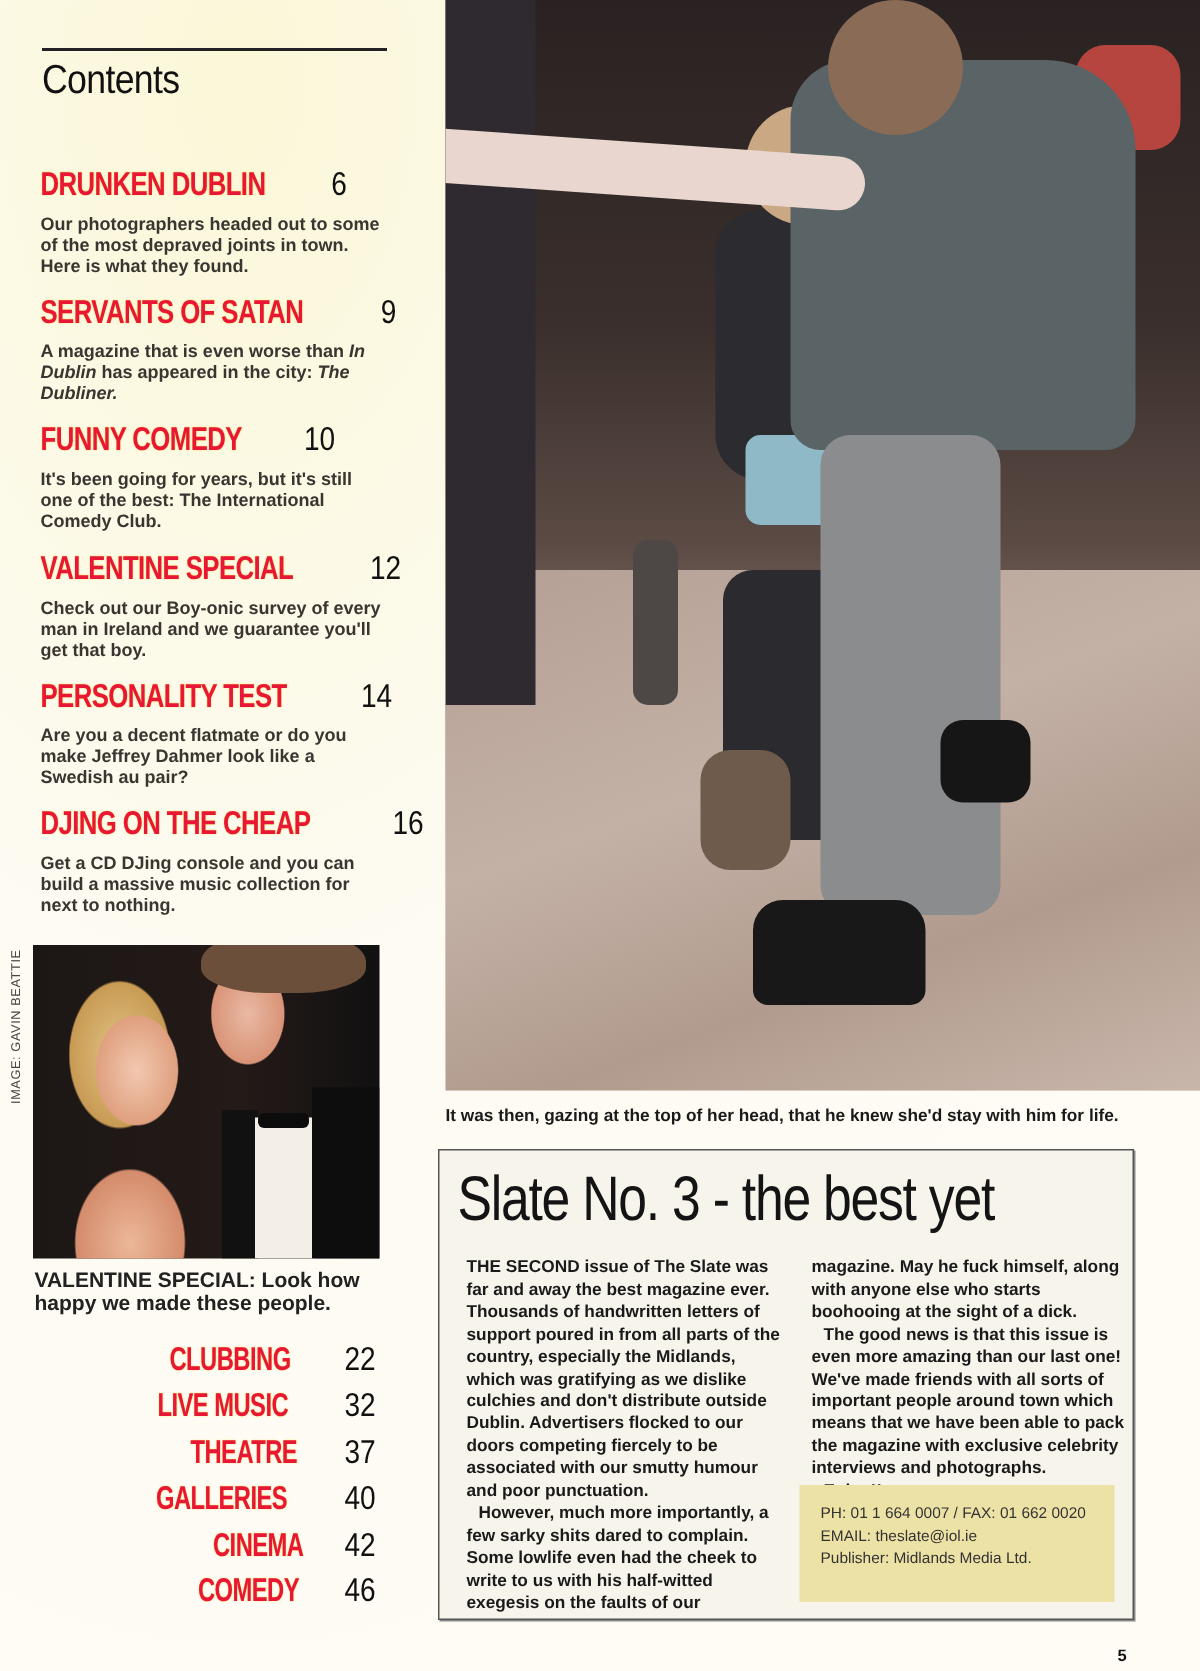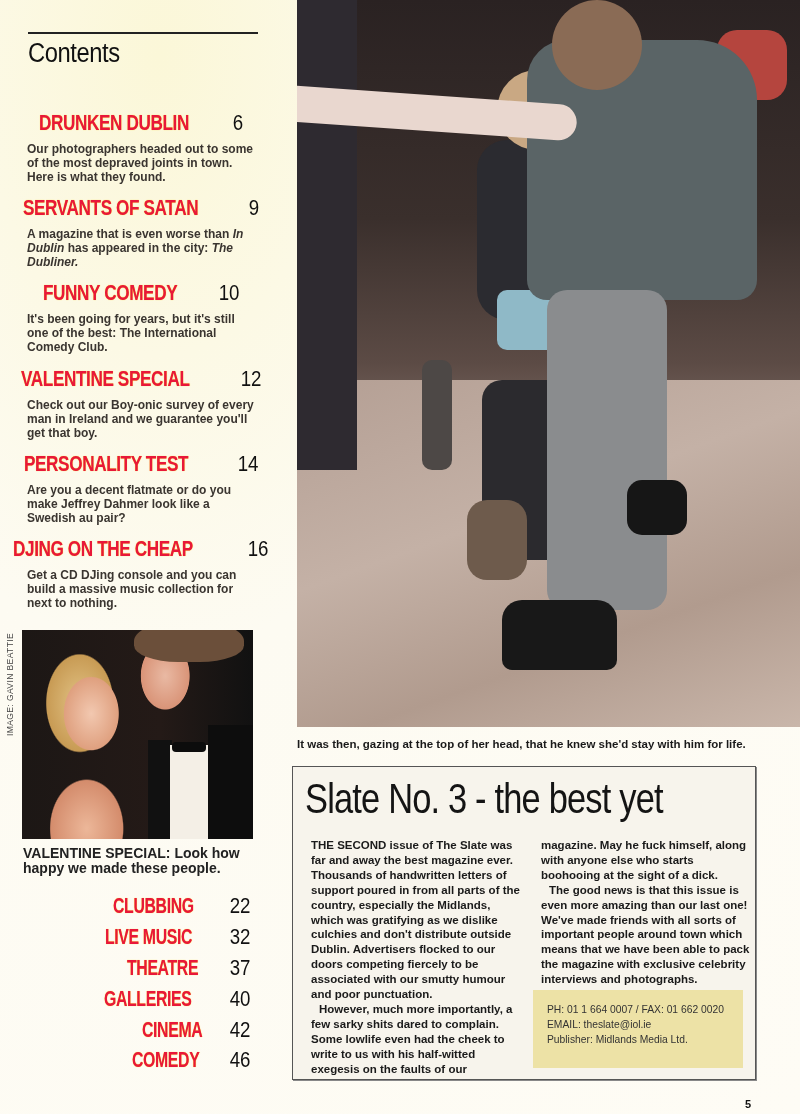--- a/index.html
+++ b/index.html
@@ -18,21 +18,21 @@
     position: absolute; left: 28px; top: 32px; width: 230px; height: 2px; background: #222;
   }
   .contents-title {
     position: absolute; left: 28px; top: 38px;
     font-family: "Liberation Sans", sans-serif; font-weight: normal;
     font-size: 27px; letter-spacing: -0.5px; color: #111;
     transform: scaleX(0.88); transform-origin: left;
   }
   .feature { position: absolute; left: 27px; width: 230px; }
   .feature .head {
-    display: flex; justify-content: center; align-items: baseline;
+    display: flex; justify-content: flex-start; align-items: baseline;
     height: 24px;
   }
   .feature .title {
     font-family: "Liberation Sans", sans-serif; font-weight: bold;
     font-size: 22px; color: #e8173a; letter-spacing: -0.5px;
     transform: scaleX(0.78); transform-origin: left;
     white-space: nowrap; text-shadow: 0 0 1px #f6d400;
   }
   .feature .page {
     font-family: "Liberation Sans", sans-serif; font-size: 22px; color: #111;

